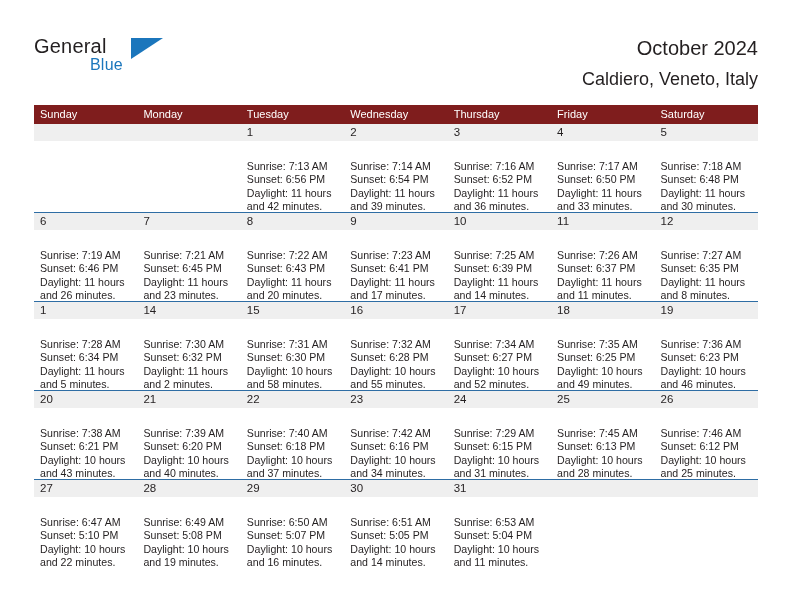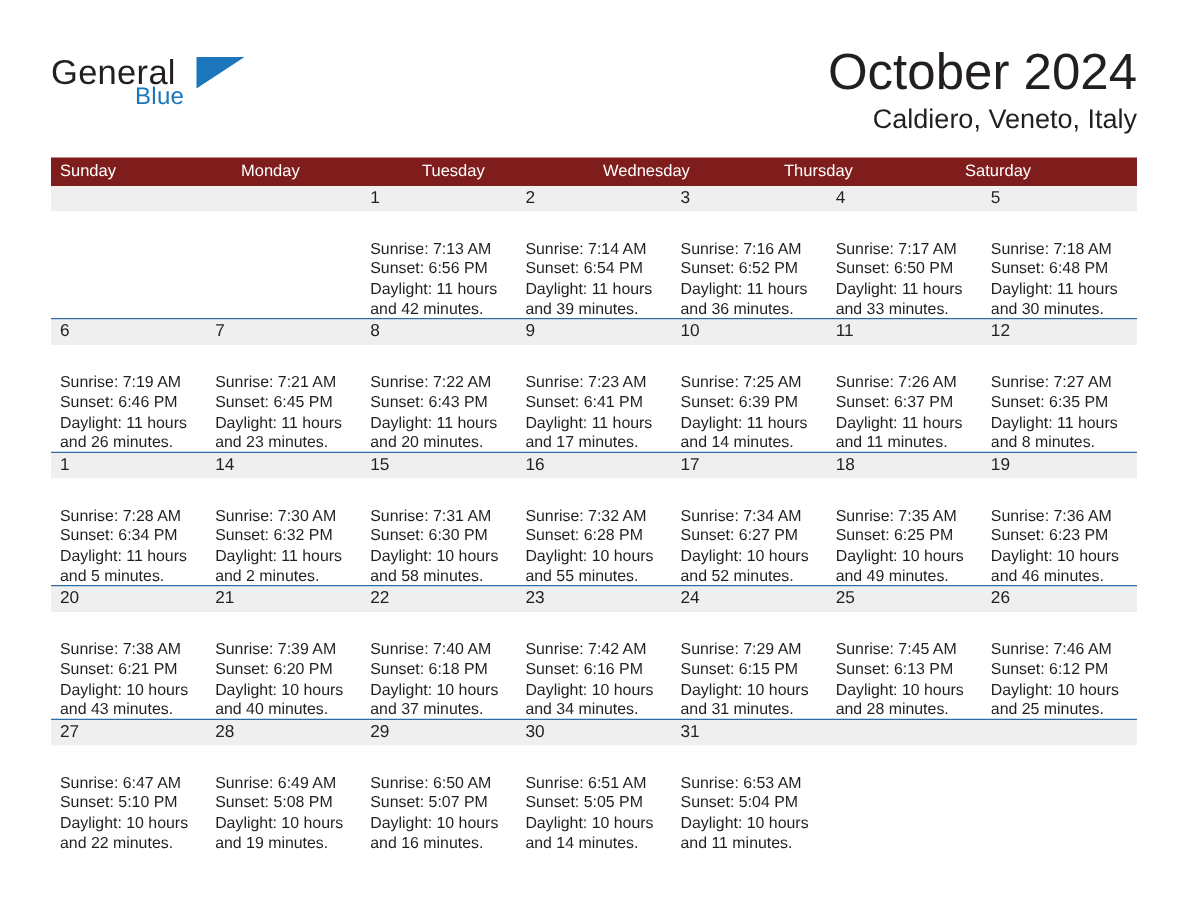--- a/index.html
+++ b/index.html
@@ -33,21 +33,21 @@
     position: absolute;
     left: 0;
     top: 0;
     width: 240px;
     height: 58px;
   }
   .brand-general {
     position: absolute;
     left: 0;
     top: 3px;
-    font-size: 23px;
+    font-size: 20px;
     letter-spacing: 0.2px;
     color: #231f20;
     font-family: "Liberation Sans", sans-serif;
   }
   .brand-blue {
     position: absolute;
     left: 56px;
     top: 24px;
     font-size: 16px;
     letter-spacing: 0.2px;
@@ -64,21 +64,21 @@
     border-bottom: 21px solid transparent;
   }
 
   .title-block {
     position: absolute;
     right: 0;
     top: 0;
     text-align: right;
   }
   .cal-title {
-    font-size: 34px;
+    font-size: 20px;
     font-weight: normal;
     color: #231f20;
     line-height: 32px;
     white-space: nowrap;
   }
   .cal-subtitle {
     font-size: 18px;
     color: #231f20;
     line-height: 20px;
     margin-top: 5px;
@@ -163,20 +163,21 @@
     </div>
   </div>
 
   <div class="calendar">
     <div class="weekday-row" id="weekday-row">
         <div class="weekday">Sunday</div>
         <div class="weekday">Monday</div>
         <div class="weekday">Tuesday</div>
         <div class="weekday">Wednesday</div>
         <div class="weekday">Thursday</div>
+        <div class="weekday">Friday</div>
         <div class="weekday">Saturday</div>
       </div>
     <div id="weeks-container">
         <div class="week">
           <div class="week-daynums">
             <div class="daynum"></div>
             <div class="daynum"></div>
             <div class="daynum">1</div>
             <div class="daynum">2</div>
             <div class="daynum">3</div>

